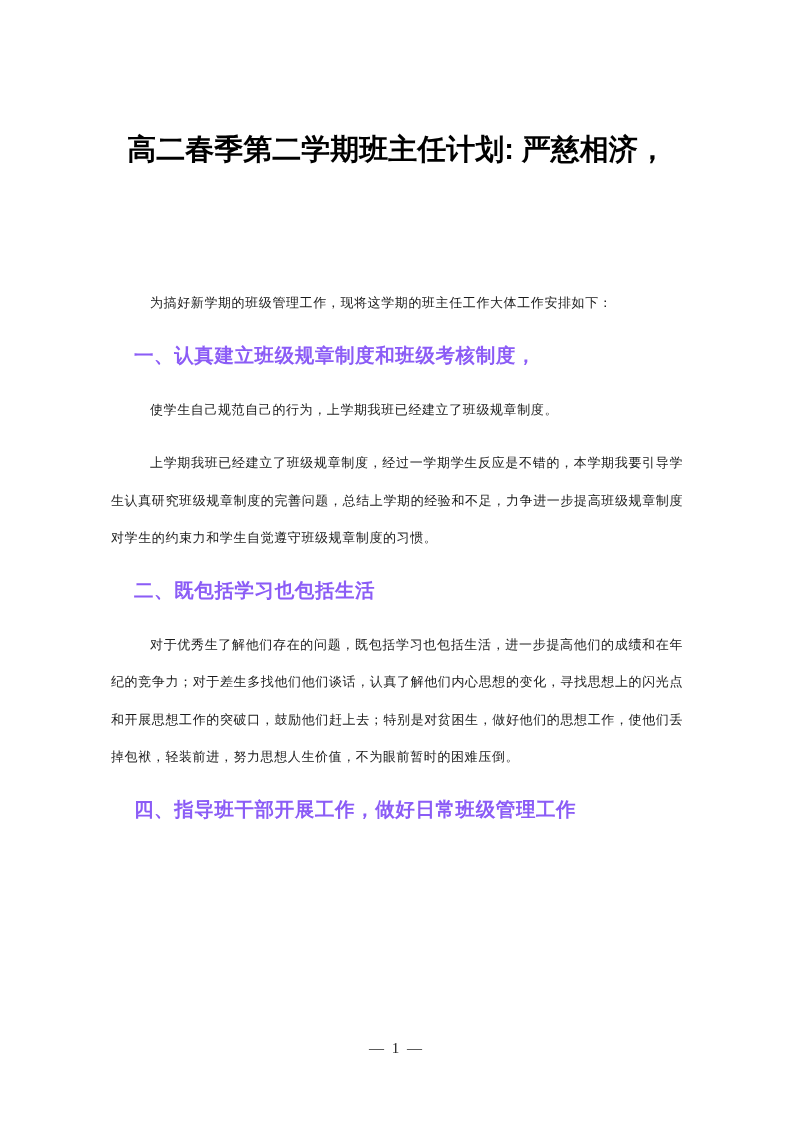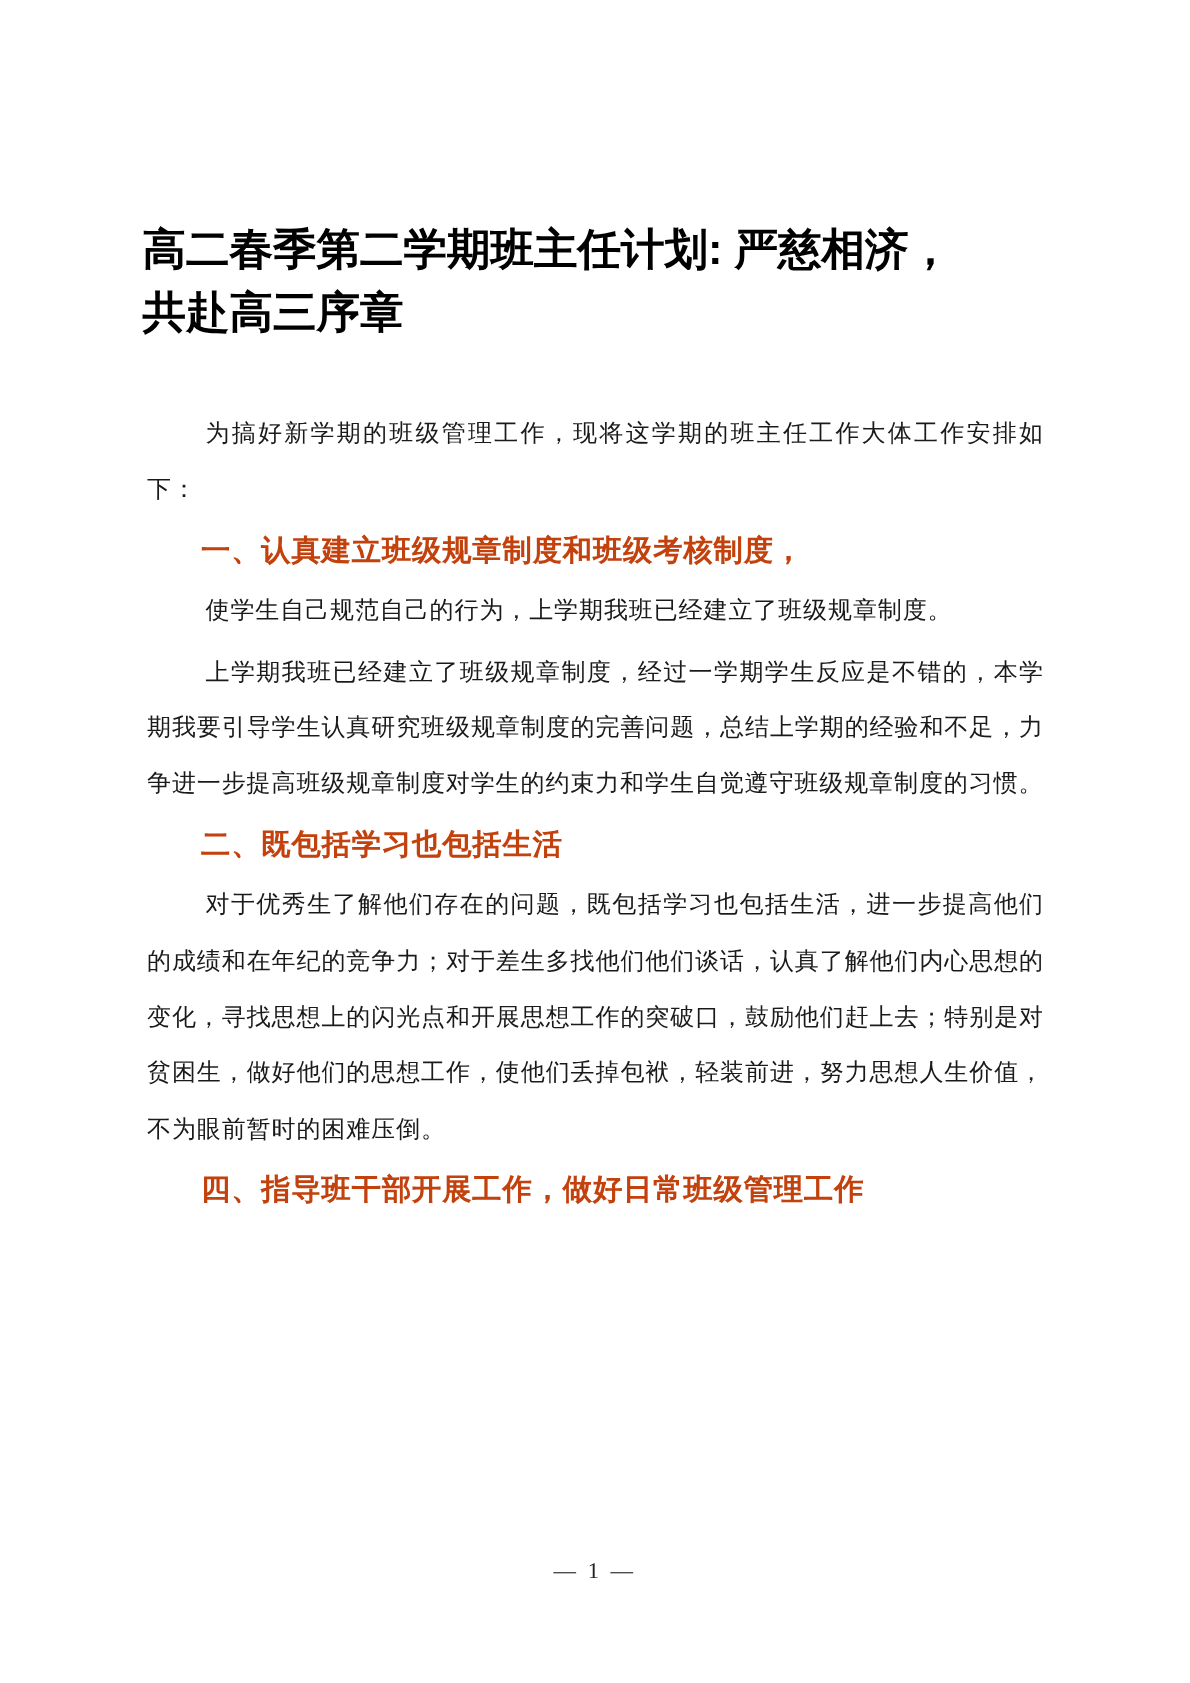--- a/index.html
+++ b/index.html
@@ -33,63 +33,63 @@
     top: 0;
     width: 604px;
   }
 
   
   .doc-title {
     margin: 0;
     padding: 0;
     position: absolute;
     left: 0;
-    top: 146px;
+    top: 128px;
     width: 604px;
-    text-align: left;
+    text-align: center;
     font-family: "Liberation Sans", "DejaVu Sans", sans-serif;
     font-weight: bold;
     font-size: 29px;
     line-height: 42px;
     letter-spacing: 0px;
     color: #000000;
   }
 
   
   .body-block {
     position: absolute;
     left: 0;
     top: 268px;
     width: 604px;
   }
 
   p.para {
-    margin: 3px;
+    margin: 16px;
     padding: 0;
-    font-size: 16px;
+    font-size: 13px;
     line-height: 37.4px;
     text-align: justify;
     text-align-last: left;
     text-justify: inter-ideograph;
     text-indent: 39px;
     color: #1a1a1a;
     font-family: "Liberation Serif", "DejaVu Serif", serif;
     letter-spacing: 0.6px;
     word-break: break-all;
   }
 
   p.heading {
     margin: 0;
     padding: 0;
     font-size: 19.5px;
     line-height: 37.4px;
     text-align: left;
     text-indent: 39px;
     font-weight: bold;
-    color: #c2410c;
+    color: #8b5cf6;
     font-family: "Liberation Serif", "DejaVu Serif", serif;
     letter-spacing: 0.6px;
   }
 
   
   .page-footer {
     position: absolute;
     left: 0;
     top: 1038px;
     width: 793px;
@@ -103,21 +103,20 @@
 </style>
 </head>
 <body>
 
 <div class="page">
 
   <div class="content">
 
     <h1 class="doc-title">
       <span>高二春季第二学期班主任计划: 严慈相济，</span><br>
-      <span>共赴高三序章</span>
     </h1>
 
     <div class="body-block">
 
       <p class="para">为搞好新学期的班级管理工作，现将这学期的班主任工作大体工作安排如下：</p>
 
       <p class="heading">一、认真建立班级规章制度和班级考核制度，</p>
 
       <p class="para">使学生自己规范自己的行为，上学期我班已经建立了班级规章制度。</p>
 

